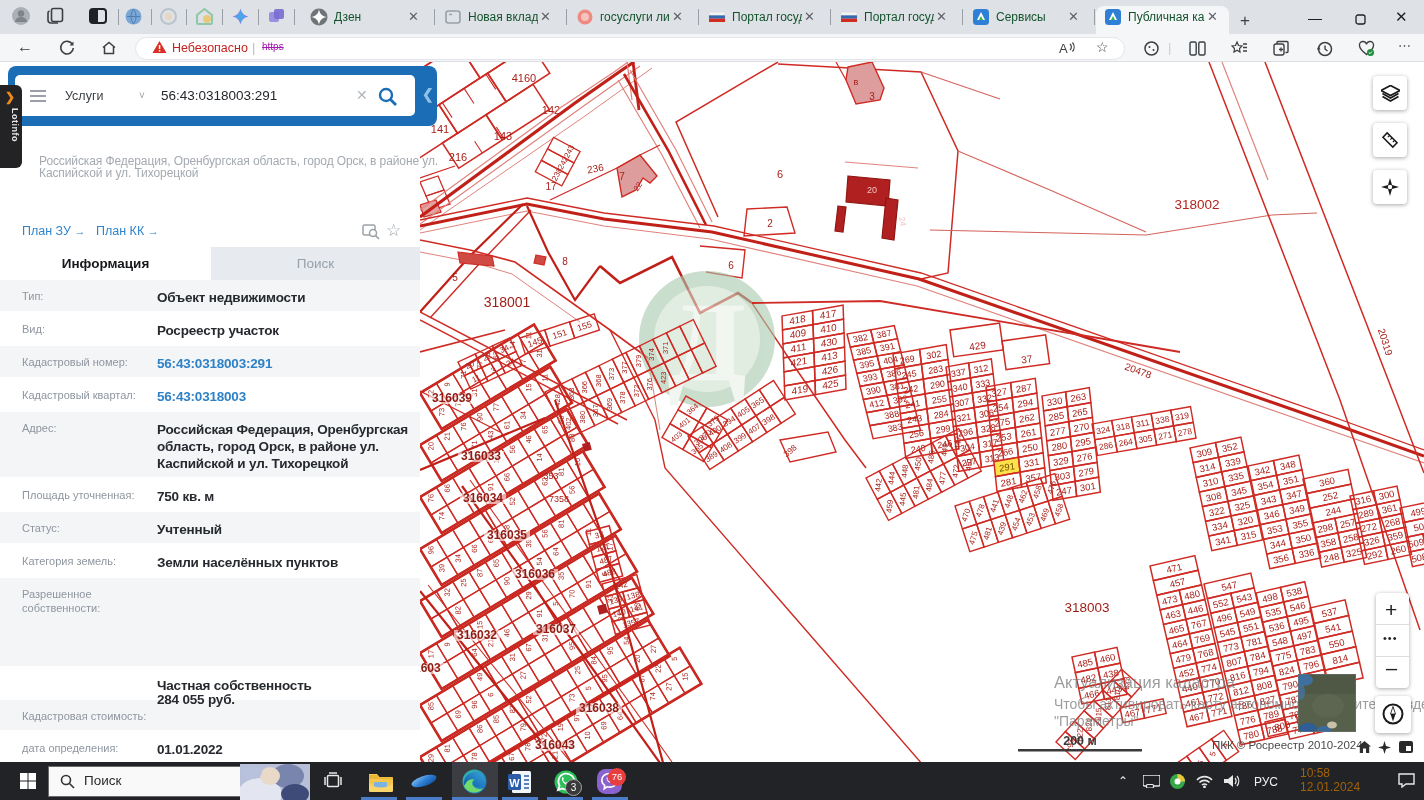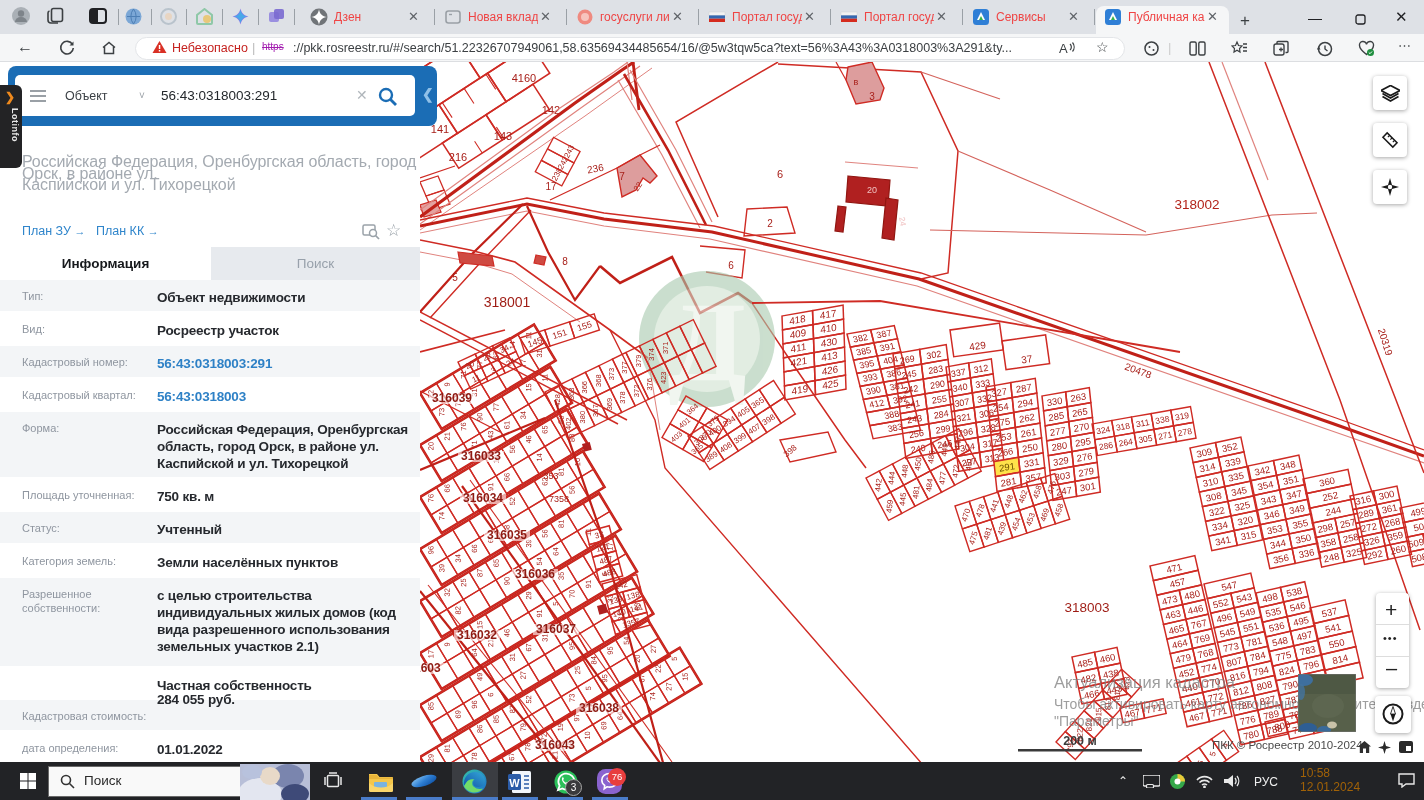--- a/index.html
+++ b/index.html
@@ -1,21 +1,21 @@
 <!DOCTYPE html>
 <html><head><meta charset="utf-8">
 <style>
 *{margin:0;padding:0;box-sizing:border-box}
 html,body{width:1424px;height:800px;overflow:hidden;background:#fff;
 font-family:"Liberation Sans",sans-serif;}
 .abs{position:absolute}
 #page{position:relative;width:1424px;height:800px}
 
 #tabstrip{position:absolute;left:0;top:0;width:1424px;height:34px;background:#dee1e6}
-.tabtxt{font-size:12px;color:#ef4444;white-space:nowrap;overflow:hidden}
+.tabtxt{font-size:12px;color:#14532d;white-space:nowrap;overflow:hidden}
 .tabx{color:#5f6368;font-size:13px}
 .tabsep{position:absolute;top:9px;width:1px;height:16px;background:#9aa0a6}
 
 #toolbar{position:absolute;left:0;top:34px;width:1424px;height:28px;background:#f5f6f7;border-bottom:1px solid #dcdee1}
 #urlpill{position:absolute;left:135px;top:37px;width:990px;height:23px;background:#ffffff;border:1px solid #e3e5e8;border-radius:12px}
 
 #panel{position:absolute;left:0;top:62px;width:420px;height:700px;background:#fff}
 #bluehdr{position:absolute;left:8px;top:66px;width:429px;height:60px;background:#1b6db5;border-radius:8px}
 #searchbox{position:absolute;left:7px;top:9px;width:400px;height:41px;background:#fff;border-radius:5px}
 .rowlab{position:absolute;left:22px;font-size:11px;color:#8f96a0}
@@ -1331,21 +1331,20 @@
     </svg>
     <div id="urlpill"></div>
     <svg class="abs" style="left:152px;top:40px" width="15" height="14" viewBox="0 0 15 14">
       <path d="M7.5 1 L14.5 13 H0.5 z" fill="#d93025"></path>
       <rect x="6.8" y="5" width="1.5" height="4" fill="#fff"></rect>
       <rect x="6.8" y="10" width="1.5" height="1.5" fill="#fff"></rect>
     </svg>
     <div class="abs" style="left:172px;top:41px;font-size:12.5px;color:#c5221f">Небезопасно</div>
     <div class="abs" style="left:252px;top:40px;font-size:13px;color:#bbb">|</div>
     <div class="abs" style="left:262px;top:41px;font-size:10px;color:#a21caf;text-decoration:line-through">https</div>
-    <div class="abs" style="left:293px;top:41px;font-size:12.5px;color:#3c4043;width:762px;white-space:nowrap;overflow:hidden">://pkk.rosreestr.ru/#/search/51.22326707949061,58.63569434485654/16/@5w3tqw5ca?text=56%3A43%3A0318003%3A291&amp;ty...</div>
     <svg class="abs" style="left:1058px;top:40px" width="18" height="16" viewBox="0 0 18 16">
       <text x="1" y="13" font-size="13" fill="#3c4043" font-family="Liberation Sans">A</text>
       <path d="M12 4 a4 4 0 0 1 0 6 M14.5 2.5 a7 7 0 0 1 0 9" fill="none" stroke="#3c4043" stroke-width="1.2"></path>
     </svg>
     <div class="abs" style="left:1096px;top:39px;font-size:14px;color:#3c4043">☆</div>
     <svg class="abs" style="left:1143px;top:40px" width="17" height="17" viewBox="0 0 17 17">
       <circle cx="8.5" cy="8.5" r="6.5" fill="none" stroke="#3c4043" stroke-width="1.5"></circle>
       <circle cx="6.5" cy="7" r="1" fill="#3c4043"></circle>
       <circle cx="10.5" cy="10" r="1" fill="#3c4043"></circle>
     </svg>
@@ -1374,33 +1373,33 @@
       <path d="M10.8 12.5l1.2 1.2 2-2.2" stroke="#fff" stroke-width="1" fill="none"></path>
     </svg>
     <div class="abs" style="left:1398px;top:38px;font-size:13px;color:#3c4043;letter-spacing:1px">⋯</div>
 <div id="panel"></div>
     <div id="bluehdr">
       <div id="searchbox"></div>
     </div>
     <svg class="abs" style="left:30px;top:89px" width="16" height="14" viewBox="0 0 16 14">
       <path d="M0 2h16M0 7h16M0 12h16" stroke="#9aa0a6" stroke-width="2"></path>
     </svg>
-    <div class="abs" style="left:65px;top:89px;font-size:12.5px;color:#3a3f44">Объект</div>
+    <div class="abs" style="left:65px;top:89px;font-size:12.5px;color:#3a3f44">Услуги</div>
     <div class="abs" style="left:139px;top:90px;font-size:10px;color:#9aa0a6">˅</div>
     <div class="abs" style="left:161px;top:88px;font-size:13.5px;color:#24282c">56:43:0318003:291</div>
     <div class="abs" style="left:356px;top:87px;font-size:14px;color:#b0b6bb">✕</div>
     <svg class="abs" style="left:378px;top:87px" width="19" height="19" viewBox="0 0 19 19">
       <circle cx="8" cy="8" r="6" fill="none" stroke="#1b6db5" stroke-width="2.4"></circle>
       <path d="M12.5 12.5 L18 18" stroke="#1b6db5" stroke-width="2.8"></path>
     </svg>
     <div class="abs" style="left:422px;top:86px;font-size:14px;color:#8fc0e8;font-weight:bold">❮</div>
     <div class="abs" style="left:0;top:85px;width:22px;height:83px;background:#232325;border-radius:0 6px 6px 0"></div>
     <div class="abs" style="left:5px;top:90px;font-size:12px;color:#f08a1d;font-weight:bold">❯</div>
     <div class="abs" style="left:2px;top:108px;width:18px;height:56px;color:#e8e8e8;font-size:9px;font-weight:bold;writing-mode:vertical-rl;letter-spacing:0.5px">Lotinfo</div>
-    <div class="abs" style="left:22px;top:156px;width:402px;font-size:16px;color:#a4aab1;line-height:11.5px;letter-spacing:-0.1px">Российская Федерация, Оренбургская область, город Орск, в районе ул.<br>Каспийской и ул. Тихорецкой</div>
+    <div class="abs" style="left:39px;top:156px;width:402px;font-size:12px;color:#a4aab1;line-height:11.5px;letter-spacing:-0.1px">Российская Федерация, Оренбургская область, город Орск, в районе ул.<br>Каспийской и ул. Тихорецкой</div>
     <div class="abs" style="left:22px;top:224px;font-size:12.5px;color:#2f85cb">План ЗУ <span style="font-size:11px">→</span></div>
     <div class="abs" style="left:96px;top:224px;font-size:12.5px;color:#2f85cb">План КК <span style="font-size:11px">→</span></div>
     <svg class="abs" style="left:362px;top:222px" width="18" height="18" viewBox="0 0 18 18">
       <rect x="1" y="3" width="12" height="10" rx="1.5" fill="none" stroke="#9aa2a9" stroke-width="1.5"></rect>
       <circle cx="11" cy="11" r="3.5" fill="#fff" stroke="#9aa2a9" stroke-width="1.5"></circle>
       <path d="M13.5 13.5 L17 17" stroke="#9aa2a9" stroke-width="1.7"></path>
     </svg>
     <div class="abs" style="left:386px;top:220px;font-size:17px;color:#9aa2a9">☆</div>
     <div class="abs" style="left:0;top:247px;width:420px;height:33px;background:#e7eaee"></div>
     <div class="abs" style="left:0;top:247px;width:211px;height:33px;background:#ffffff"></div>
@@ -1410,32 +1409,31 @@
     <div class="rowlab" style="top:289px;width:133px;line-height:14px">Тип:</div>
     <div class="rowval" style="top:289px;width:266px">Объект недвижимости</div>
     <div class="rowlab" style="top:322px;width:133px;line-height:14px">Вид:</div>
     <div class="rowval" style="top:322px;width:266px">Росреестр участок</div>
     <div class="abs" style="left:0;top:346px;width:420px;height:31px;background:#f3f5f7"></div>
     <div class="rowlab" style="top:355px;width:133px;line-height:14px">Кадастровый номер:</div>
     <div class="rowval bluev" style="top:355px;width:266px">56:43:0318003:291</div>
     <div class="rowlab" style="top:388px;width:133px;line-height:14px">Кадастровый квартал:</div>
     <div class="rowval bluev" style="top:388px;width:266px">56:43:0318003</div>
     <div class="abs" style="left:0;top:412px;width:420px;height:65px;background:#f3f5f7"></div>
-    <div class="rowlab" style="top:421px;width:133px;line-height:14px">Форма:</div>
+    <div class="rowlab" style="top:421px;width:133px;line-height:14px">Адрес:</div>
     <div class="rowval" style="top:421px;width:266px">Российская Федерация, Оренбургская<br>область, город Орск, в районе ул.<br>Каспийской и ул. Тихорецкой</div>
     <div class="rowlab" style="top:488px;width:133px;line-height:14px">Площадь уточненная:</div>
     <div class="rowval" style="top:488px;width:266px">750 кв. м</div>
     <div class="abs" style="left:0;top:512px;width:420px;height:31px;background:#f3f5f7"></div>
     <div class="rowlab" style="top:521px;width:133px;line-height:14px">Статус:</div>
     <div class="rowval" style="top:521px;width:266px">Учтенный</div>
     <div class="rowlab" style="top:554px;width:133px;line-height:14px">Категория земель:</div>
     <div class="rowval" style="top:554px;width:266px">Земли населённых пунктов</div>
     <div class="abs" style="left:0;top:578px;width:420px;height:88px;background:#f3f5f7"></div>
     <div class="rowlab" style="top:587px;width:133px;line-height:14px">Разрешенное собственности:</div>
-    <div class="rowval" style="top:587px;width:266px">с целью строительства<br>индивидуальных жилых домов (код<br>вида разрешенного использования<br>земельных участков 2.1)</div>
     <div class="rowlab" style="top:713px;width:133px;line-height:14px">Форма собственности:</div>
     <div class="rowval" style="top:677px;width:266px">Частная собственность</div>
     <div class="abs" style="left:0;top:700px;width:420px;height:30px;background:#f3f5f7"></div>
     <div class="rowlab" style="top:709px;width:133px;line-height:14px">Кадастровая стоимость:</div>
     <div class="rowval" style="top:691px;width:266px">284 055 руб.</div>
     <div class="rowlab" style="top:741px;width:133px;line-height:14px">дата определения:</div>
     <div class="rowval" style="top:741px;width:266px">01.01.2022</div>
     <div class="mapbtn" style="left:1373px;top:76px;width:34px;height:34px"></div>
     <svg class="abs" style="left:1381px;top:85px" width="19" height="17" viewBox="0 0 19 17">
       <path d="M9.5 0.5 L19 5.5 L9.5 10.5 L0 5.5 z" fill="none" stroke="#1a1a1a" stroke-width="1.7"></path>

